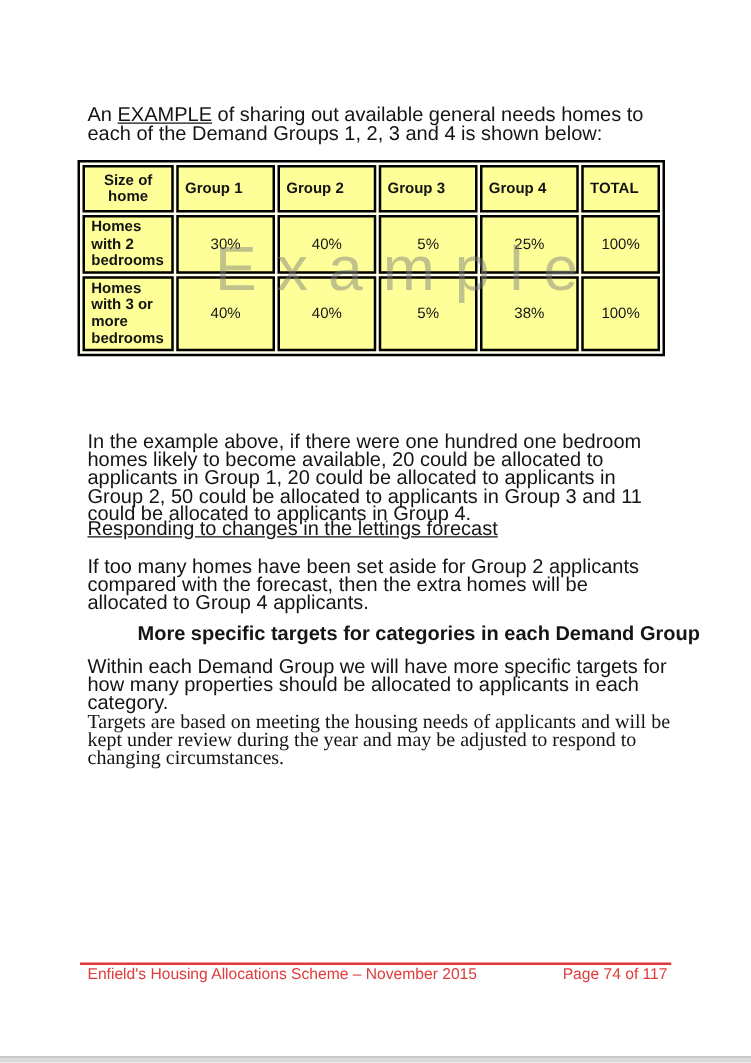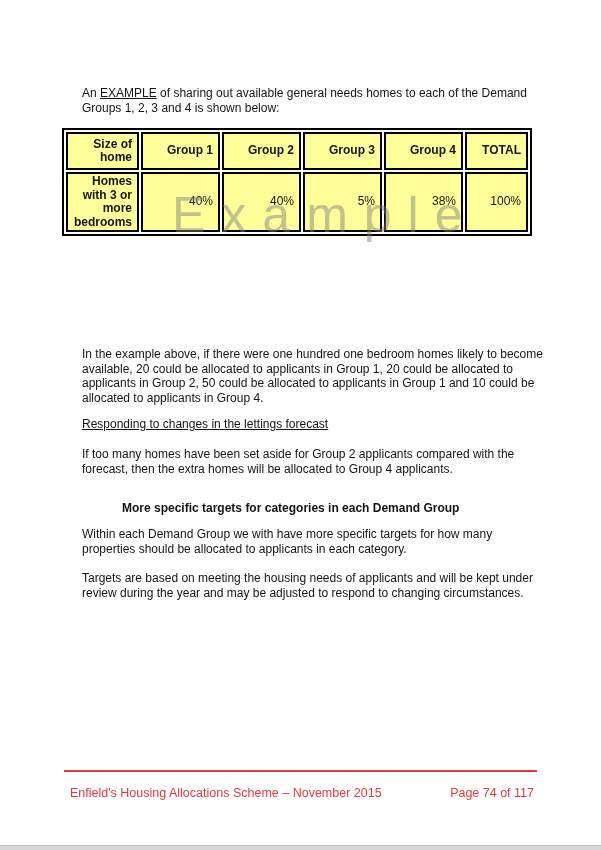--- a/index.html
+++ b/index.html
@@ -10,34 +10,34 @@
   body {
     position: relative;
     width: 601px;
     height: 850px;
     font-family: "Liberation Sans", sans-serif;
     color: #141414;
     overflow: hidden;
   }
   p {
     position: absolute;
-    left: 82px;
+    left: 70px;
     width: 466px;
     margin: 0;
-    font-size: 12px;
+    font-size: 16px;
     line-height: 14.5px;
   }
   .u { text-decoration: underline; }
   #p1 { top: 86px; }
   #p2 { top: 347px; }
   #h1 { top: 417px; text-decoration: underline; }
   #p3 { top: 447px; }
   #h2 { top: 501px; font-weight: bold; padding-left: 40px; }
   #p4 { top: 527px; }
-  #p5 { top: 571px; }
+  #p5 { top: 571px; font-family: Liberation Serif, serif; }
 
   
   .table-wrap {
     position: absolute;
     left: 62px;
     top: 128px;
     width: 470px;
     border: 2px solid #000;
     background: #fffef2;
     box-sizing: border-box;
@@ -52,34 +52,34 @@
     border: 2px solid #000;
     background: #FFFF99;
     font-size: 12px;
     line-height: 13.5px;
     padding: 1px 5px;
     vertical-align: middle;
     overflow: hidden;
   }
   .table-wrap th {
     font-weight: bold;
-    text-align: right;
+    text-align: left;
     height: 32px;
   }
   .table-wrap th.first {
-    text-align: right;
+    text-align: center;
   }
   td.label-cell {
     font-weight: bold;
     text-align: left;
   }
   td.value-cell { text-align: center; }
   tr.r1 td { height: 42px; }
   tr.r2 td { height: 40px; }
-  tr.r3 td { height: 54px; text-align: right; }
+  tr.r3 td { height: 54px; }
 
   .watermark {
     position: absolute;
     top: 56px;
     left: 108px;
     font-size: 50px;
     letter-spacing: 16px;
     color: rgba(125, 125, 125, 0.48);
     white-space: nowrap;
     pointer-events: none;
@@ -90,21 +90,21 @@
   
   .footer {
     position: absolute;
     left: 64px;
     top: 770px;
     width: 473px;
     border-top: 2px solid #E03A3A;
     color: #E03A3A;
     font-size: 12.5px;
     line-height: 15px;
-    padding-top: 14px;
+    padding-top: 0;
     display: flex;
     justify-content: space-between;
     box-sizing: border-box;
   }
   .footer-left { padding-left: 6px; }
   .footer-right { padding-right: 3px; }
 
   .page-bottom-edge {
     position: absolute;
     left: 0;
@@ -134,42 +134,50 @@
       </colgroup>
       <tbody>
           <tr>
         <th class="first">Size of home</th>
         <th>Group 1</th>
         <th>Group 2</th>
         <th>Group 3</th>
         <th>Group 4</th>
         <th>TOTAL</th>
       </tr>
+      <tr class="r2">
+        <td class="label-cell">Homes with 2 bedrooms</td>
+        <td class="value-cell">30%</td>
+        <td class="value-cell">40%</td>
+        <td class="value-cell">5%</td>
+        <td class="value-cell">25%</td>
+        <td class="value-cell">100%</td>
+      </tr>
       <tr class="r3">
         <td class="label-cell">Homes with 3 or more bedrooms</td>
         <td class="value-cell">40%</td>
         <td class="value-cell">40%</td>
         <td class="value-cell">5%</td>
         <td class="value-cell">38%</td>
         <td class="value-cell">100%</td>
       </tr>
     </tbody>
       </table>
     <div class="watermark">Example</div>
   </div>
 
-  <p id="p2">In the example above, if there were one hundred one bedroom homes likely to become available, 20 could be allocated to applicants in Group 1, 20 could be allocated to applicants in Group 2, 50 could be allocated to applicants in Group 1 and 10 could be allocated to applicants in Group 4.</p>
+  <p id="p2">In the example above, if there were one hundred one bedroom homes likely to become available, 20 could be allocated to applicants in Group 1, 20 could be allocated to applicants in Group 2, 50 could be allocated to applicants in Group 3 and 11 could be allocated to applicants in Group 4.</p>
 
   <p id="h1">Responding to changes in the lettings forecast</p>
 
   <p id="p3">If too many homes have been set aside for Group 2 applicants compared with the forecast, then the extra homes will be allocated to Group 4 applicants.</p>
 
   <p id="h2">More specific targets for categories in each Demand Group</p>
 
-  <p id="p4">Within each Demand Group we with have more specific targets for how many properties should be allocated to applicants in each category.</p>
+  <p id="p4">Within each Demand Group we will have more specific targets for how many properties should be allocated to applicants in each category.</p>
 
   <p id="p5">Targets are based on meeting the housing needs of applicants and will be kept under review during the year and may be adjusted to respond to changing circumstances.</p>
 
   <div class="footer">
     <span class="footer-left">Enfield's Housing Allocations Scheme – November 2015</span>
     <span class="footer-right">Page 74 of 117</span>
   </div>
 
   <div class="page-bottom-edge"></div>
 

